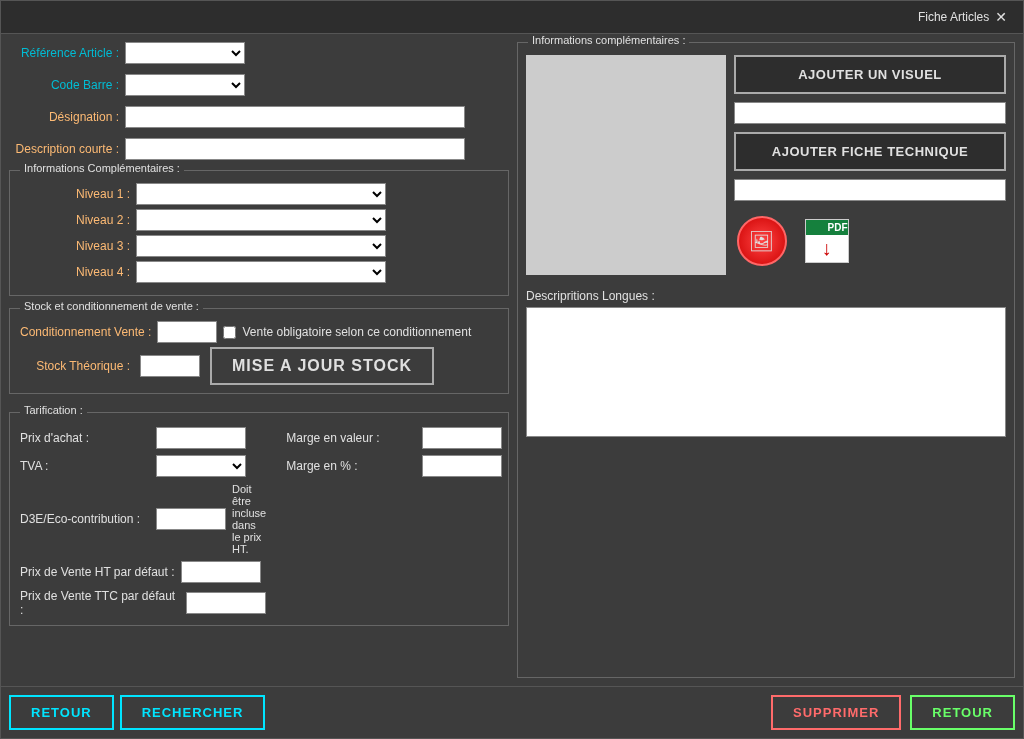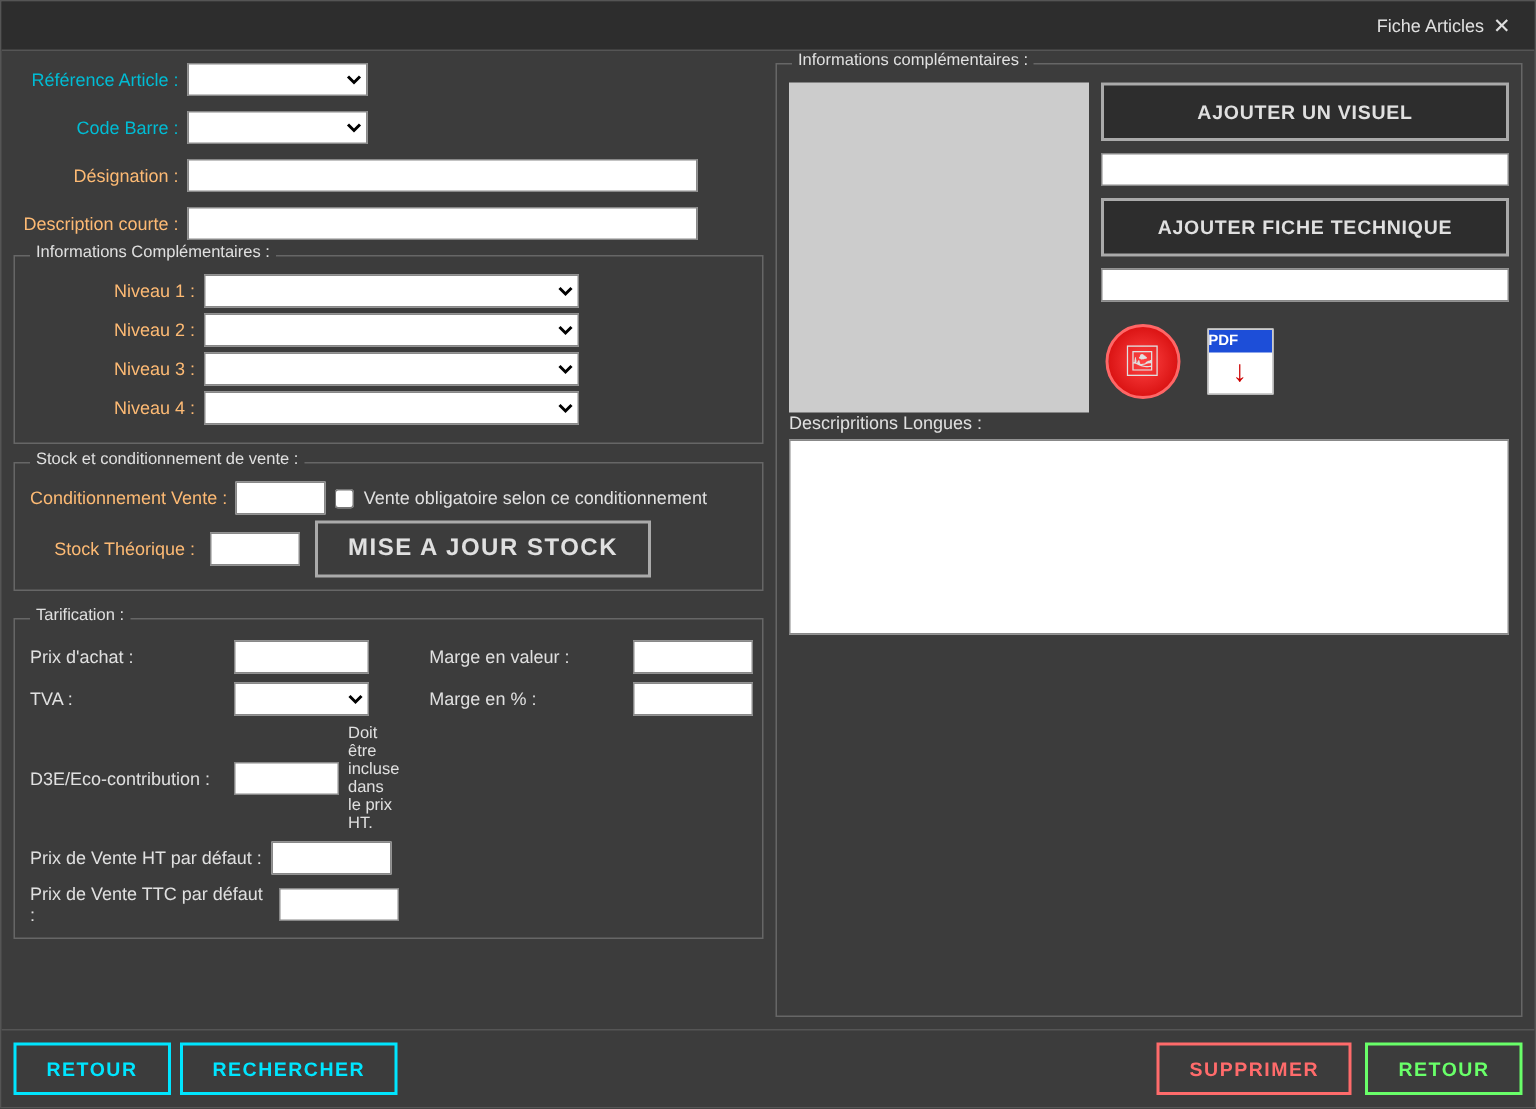--- a/index.html
+++ b/index.html
@@ -195,21 +195,21 @@
       border: 2px solid #aaa;
       color: #e0e0e0;
       padding: 10px 8px;
       font-size: 13px;
       font-weight: bold;
       cursor: pointer;
       width: 100%;
       letter-spacing: 0.5px;
     }
     .desc-longues-section {
-      margin-top: 0;
+      margin-top: 14px;
     }
     .desc-longues-label {
       color: #e0e0e0;
       font-size: 12px;
       margin-bottom: 4px;
     }
     textarea.desc-longues {
       width: 100%;
       height: 130px;
       background: white;
@@ -408,21 +408,21 @@
             <input type="text" style="width: 100%; height: 22px;">
             <div class="icon-row">
 
               <div class="icon-placeholder">
                 <div class="img-icon"></div>
               </div>
 
               <div class="icon-placeholder">
                 <div style="display:flex;flex-direction:column;align-items:center;justify-content:center;">
                   <div style="background:white;width:44px;height:44px;display:flex;flex-direction:column;align-items:center;justify-content:flex-start;border:1px solid #ccc;position:relative;">
-                    <div style="background:#1d4ed8;color:white;font-size:10px;font-weight:bold;width:100%;text-align:left;padding:2px 0;">PDF</div>
+                    <div style="background:#15803d;color:white;font-size:10px;font-weight:bold;width:100%;text-align:right;padding:2px 0;">PDF</div>
                     <div style="color:#cc0000;font-size:20px;margin-top:2px;">↓</div>
                   </div>
                 </div>
               </div>
             </div>
           </div>
         </div>
 
         <div class="desc-longues-section">
           <div class="desc-longues-label">Descripritions Longues :</div>

